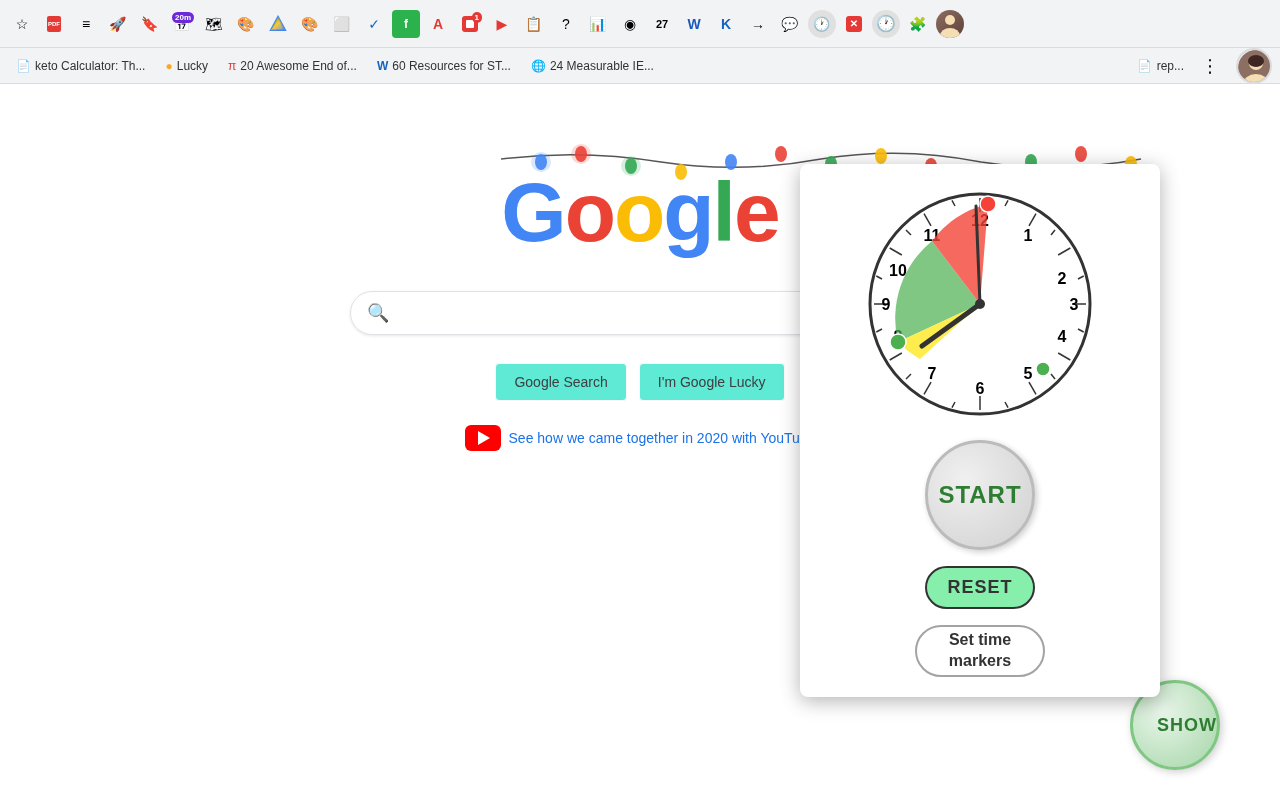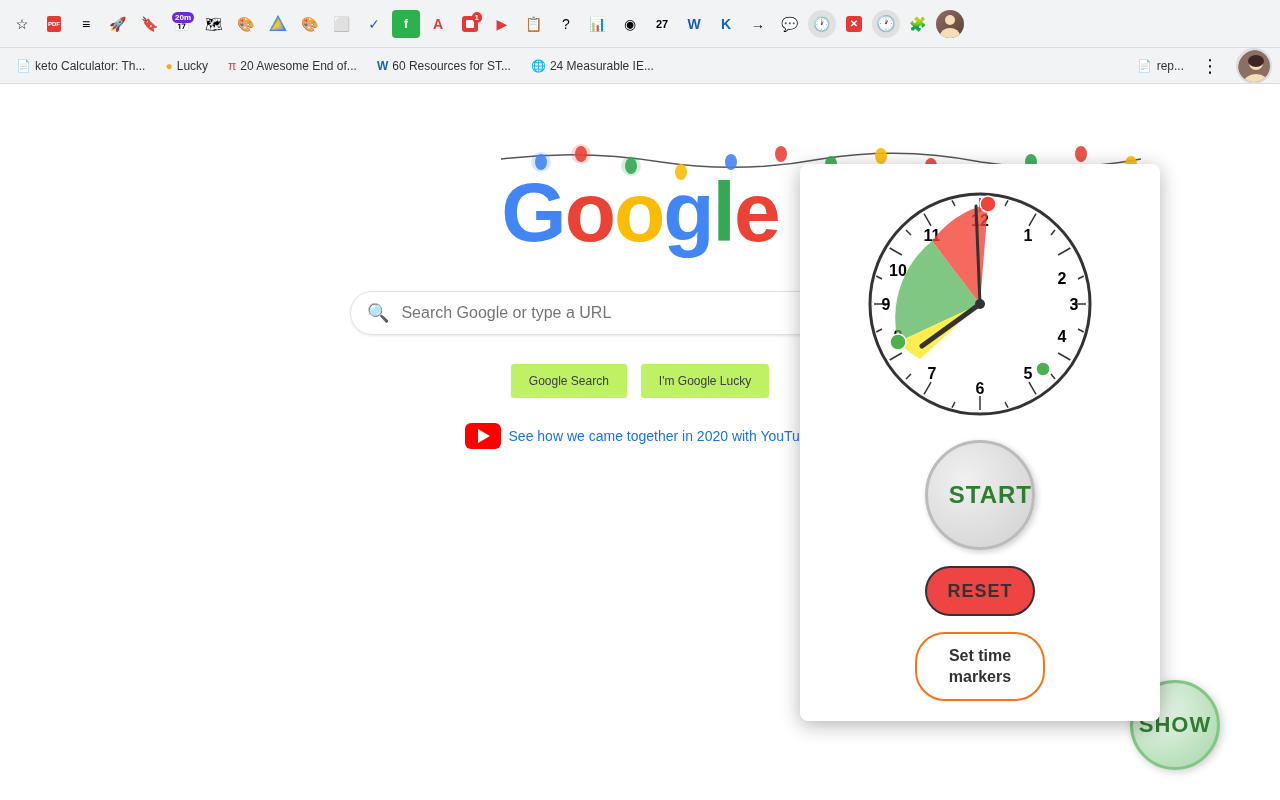--- a/index.html
+++ b/index.html
@@ -100,25 +100,25 @@
     }
     .search-icon-inner { color: #9aa0a6; font-size: 18px; }
 
     
     .search-buttons {
       display: flex;
       gap: 12px;
       margin-bottom: 24px;
     }
     .search-btn {
-      background: #bef264;
+      background: #5eead4;
       border: 1px solid #f8f9fa;
       border-radius: 4px;
       padding: 10px 18px;
-      font-size: 12px;
+      font-size: 14px;
       color: #3c4043;
       cursor: pointer;
       font-family: Arial, sans-serif;
     }
 
     
     .yt-promo {
       display: flex;
       align-items: center;
       gap: 8px;
@@ -175,49 +175,49 @@
 
     
     .start-btn {
       width: 110px;
       height: 110px;
       border-radius: 50%;
       background: radial-gradient(circle at 35% 35%, #f0f0f0, #d0d0d0);
       border: 3px solid #bbb;
       display: flex;
       align-items: center;
-      justify-content: flex-end;
+      justify-content: center;
       cursor: pointer;
       font-size: 24px;
       font-weight: bold;
       color: #2e7d32;
       letter-spacing: 1px;
       box-shadow: 2px 2px 6px rgba(0,0,0,0.2);
     }
     .reset-btn {
       width: 110px;
-      height: 50px;
+      height: 43px;
       border-radius: 25px;
-      background: #ef4444;
+      background: #86efac;
       border: 2px solid #333;
       display: flex;
       align-items: center;
       justify-content: center;
       cursor: pointer;
       font-size: 18px;
       font-weight: bold;
       color: #333;
       letter-spacing: 1px;
     }
     .set-time-btn {
       width: 130px;
-      height: 69px;
+      height: 52px;
       border-radius: 30px;
       background: #fff;
-      border: 2px solid #f97316;
+      border: 2px solid #a3a3a3;
       display: flex;
       align-items: center;
       justify-content: center;
       cursor: pointer;
       font-size: 16px;
       font-weight: bold;
       color: #333;
       text-align: center;
       line-height: 1.3;
     }
@@ -227,23 +227,23 @@
       position: absolute;
       bottom: 30px;
       right: 60px;
       width: 90px;
       height: 90px;
       border-radius: 50%;
       background: radial-gradient(circle at 35% 35%, #e8f5e9, #a5d6a7);
       border: 3px solid #81c784;
       display: flex;
       align-items: center;
-      justify-content: center;
-      cursor: pointer;
-      font-size: 22px;
+      justify-content: flex-end;
+      cursor: pointer;
+      font-size: 18px;
       font-weight: bold;
       color: #2e7d32;
       letter-spacing: 1px;
       box-shadow: 2px 2px 8px rgba(0,0,0,0.2);
       z-index: 50;
     }
   </style>
 </head>
 <body>
 
@@ -396,21 +396,20 @@
   </div>
 
   <div style="position:absolute;right:435px;top:290px;color:#5f6368;cursor:pointer;">
     <svg width="24" height="24" viewBox="0 0 24 24" fill="#5f6368">
       <path d="M18 16.08c-.76 0-1.44.3-1.96.77L8.91 12.7c.05-.23.09-.46.09-.7s-.04-.47-.09-.7l7.05-4.11c.54.5 1.25.81 2.04.81 1.66 0 3-1.34 3-3s-1.34-3-3-3-3 1.34-3 3c0 .24.04.47.09.7L8.04 9.81C7.5 9.31 6.79 9 6 9c-1.66 0-3 1.34-3 3s1.34 3 3 3c.79 0 1.5-.31 2.04-.81l7.12 4.16c-.05.21-.08.43-.08.65 0 1.61 1.31 2.92 2.92 2.92 1.61 0 2.92-1.31 2.92-2.92s-1.31-2.92-2.92-2.92z"></path>
     </svg>
   </div>
 
   <div class="search-box">
     <span class="search-icon-inner">🔍</span>
-    <input type="text" style="border: none; outline: none; flex: 1 1 0%; font-size: 16px; background: transparent;" placeholder="Search Google or type a URL">
   </div>
 
   <div class="search-buttons">
     <button class="search-btn">Google Search</button>
     <button class="search-btn">I'm Google Lucky</button>
   </div>
 
   <div class="yt-promo">
     <div class="yt-logo">
       <div class="yt-play"></div>

